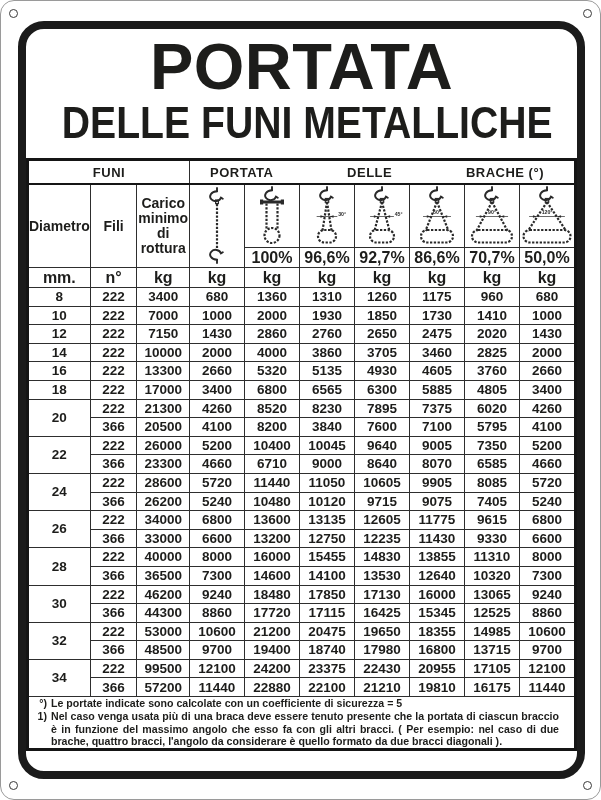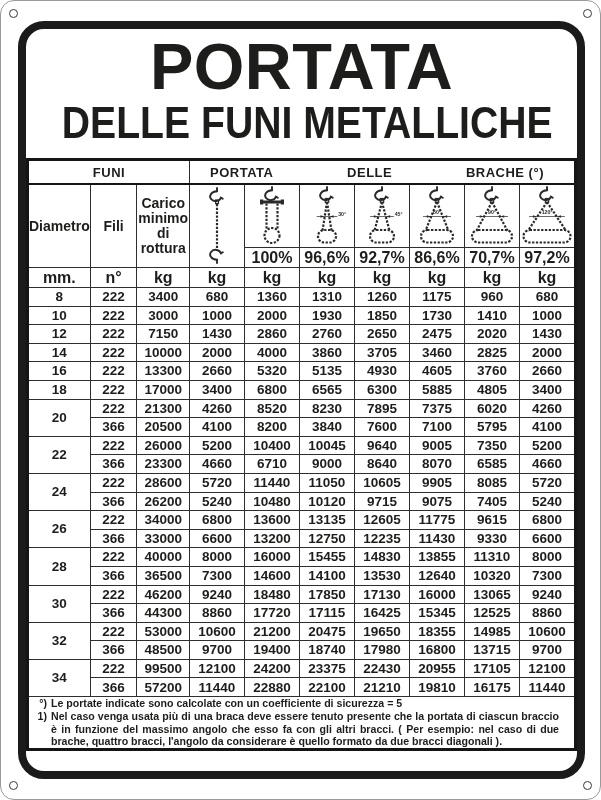--- a/index.html
+++ b/index.html
@@ -183,21 +183,21 @@
                 <text x="27" y="29.3" font-size="5.2" text-anchor="middle" fill="#2a2a2a">120°</text>
               </svg>
             </td>
           </tr>
           <tr class="rC">
             <td class="pct">100%</td>
             <td class="pct">96,6%</td>
             <td class="pct">92,7%</td>
             <td class="pct">86,6%</td>
             <td class="pct">70,7%</td>
-            <td class="pct">97,2%</td>
+            <td class="pct">50,0%</td>
           </tr>
           <tr class="rD">
             <td class="unit">mm.</td>
             <td class="unit">n°</td>
             <td class="unit">kg</td>
             <td class="unit sep">kg</td>
             <td class="unit">kg</td>
             <td class="unit">kg</td>
             <td class="unit">kg</td>
             <td class="unit">kg</td>
@@ -214,21 +214,21 @@
             <td class="v tt">1360</td>
             <td class="v tt">1310</td>
             <td class="v tt">1260</td>
             <td class="v tt">1175</td>
             <td class="v tt">960</td>
             <td class="v tt">680</td>
           </tr>
           <tr>
             <td class="dm" rowspan="1">10</td>
             <td class="v">222</td>
-            <td class="v">3000</td>
+            <td class="v">7000</td>
             <td class="v sep">1000</td>
             <td class="v">2000</td>
             <td class="v">1930</td>
             <td class="v">1850</td>
             <td class="v">1730</td>
             <td class="v">1410</td>
             <td class="v">1000</td>
           </tr>
           <tr>
             <td class="dm tt" rowspan="1">12</td>

